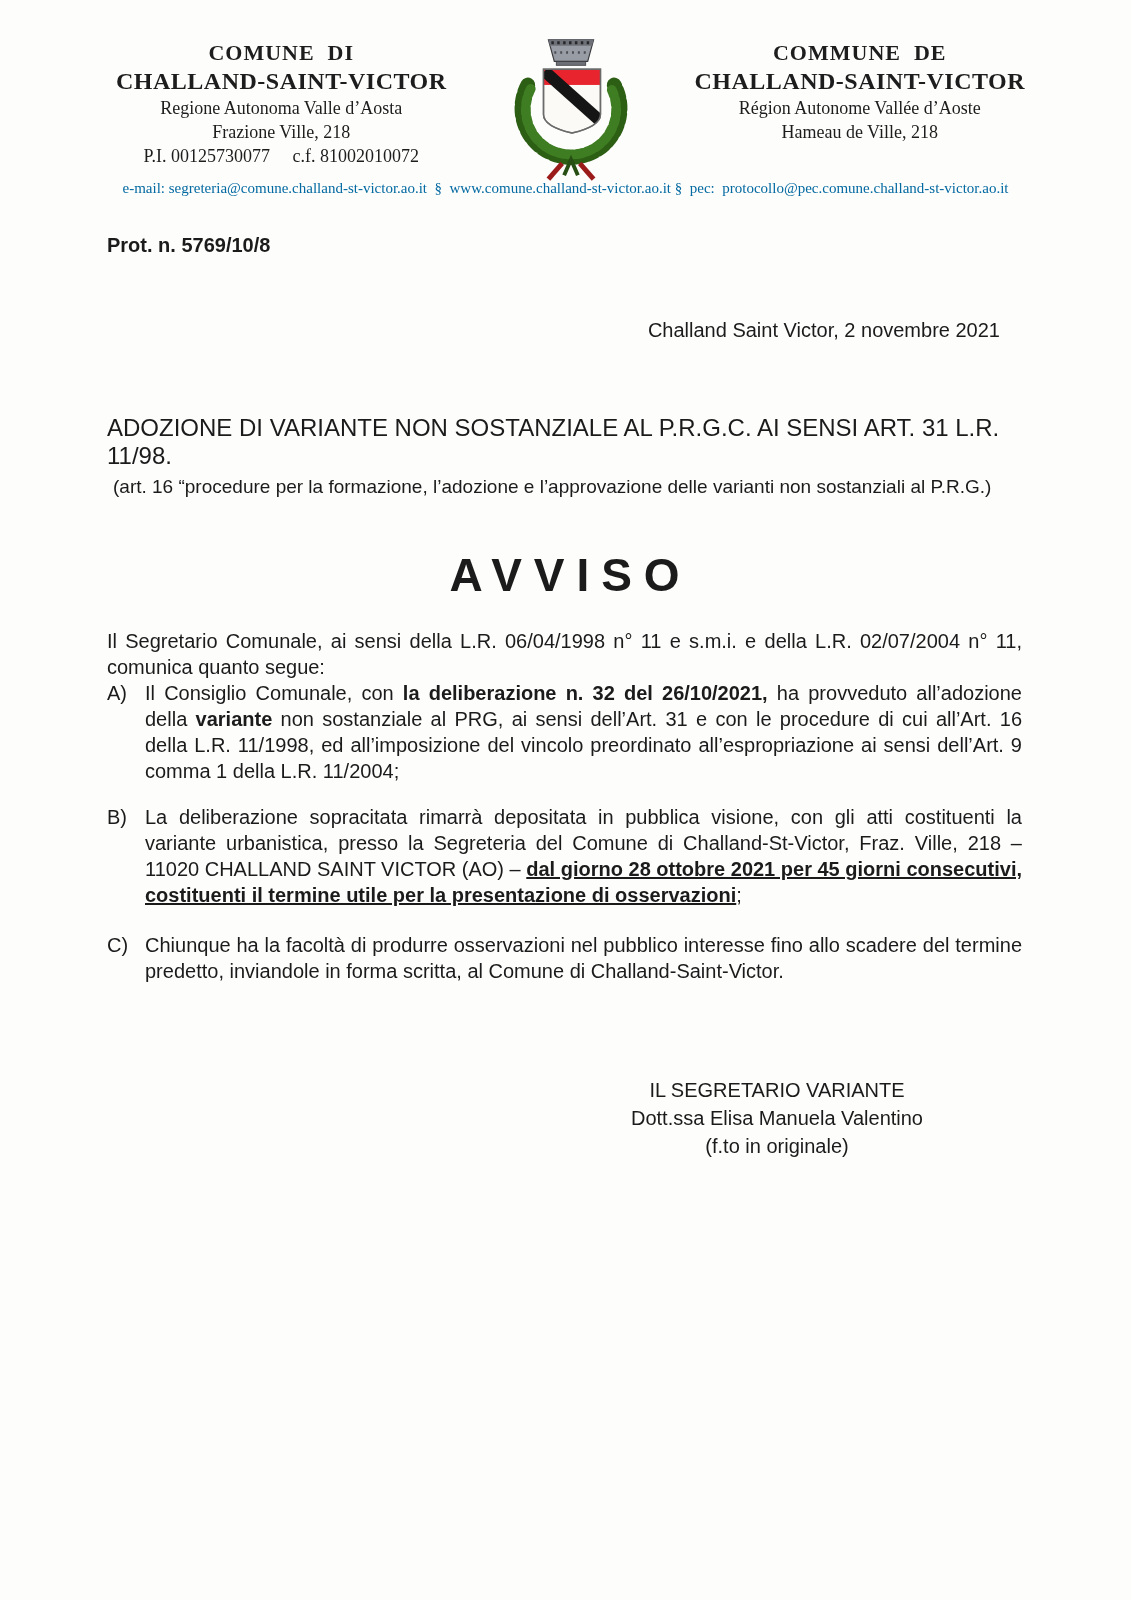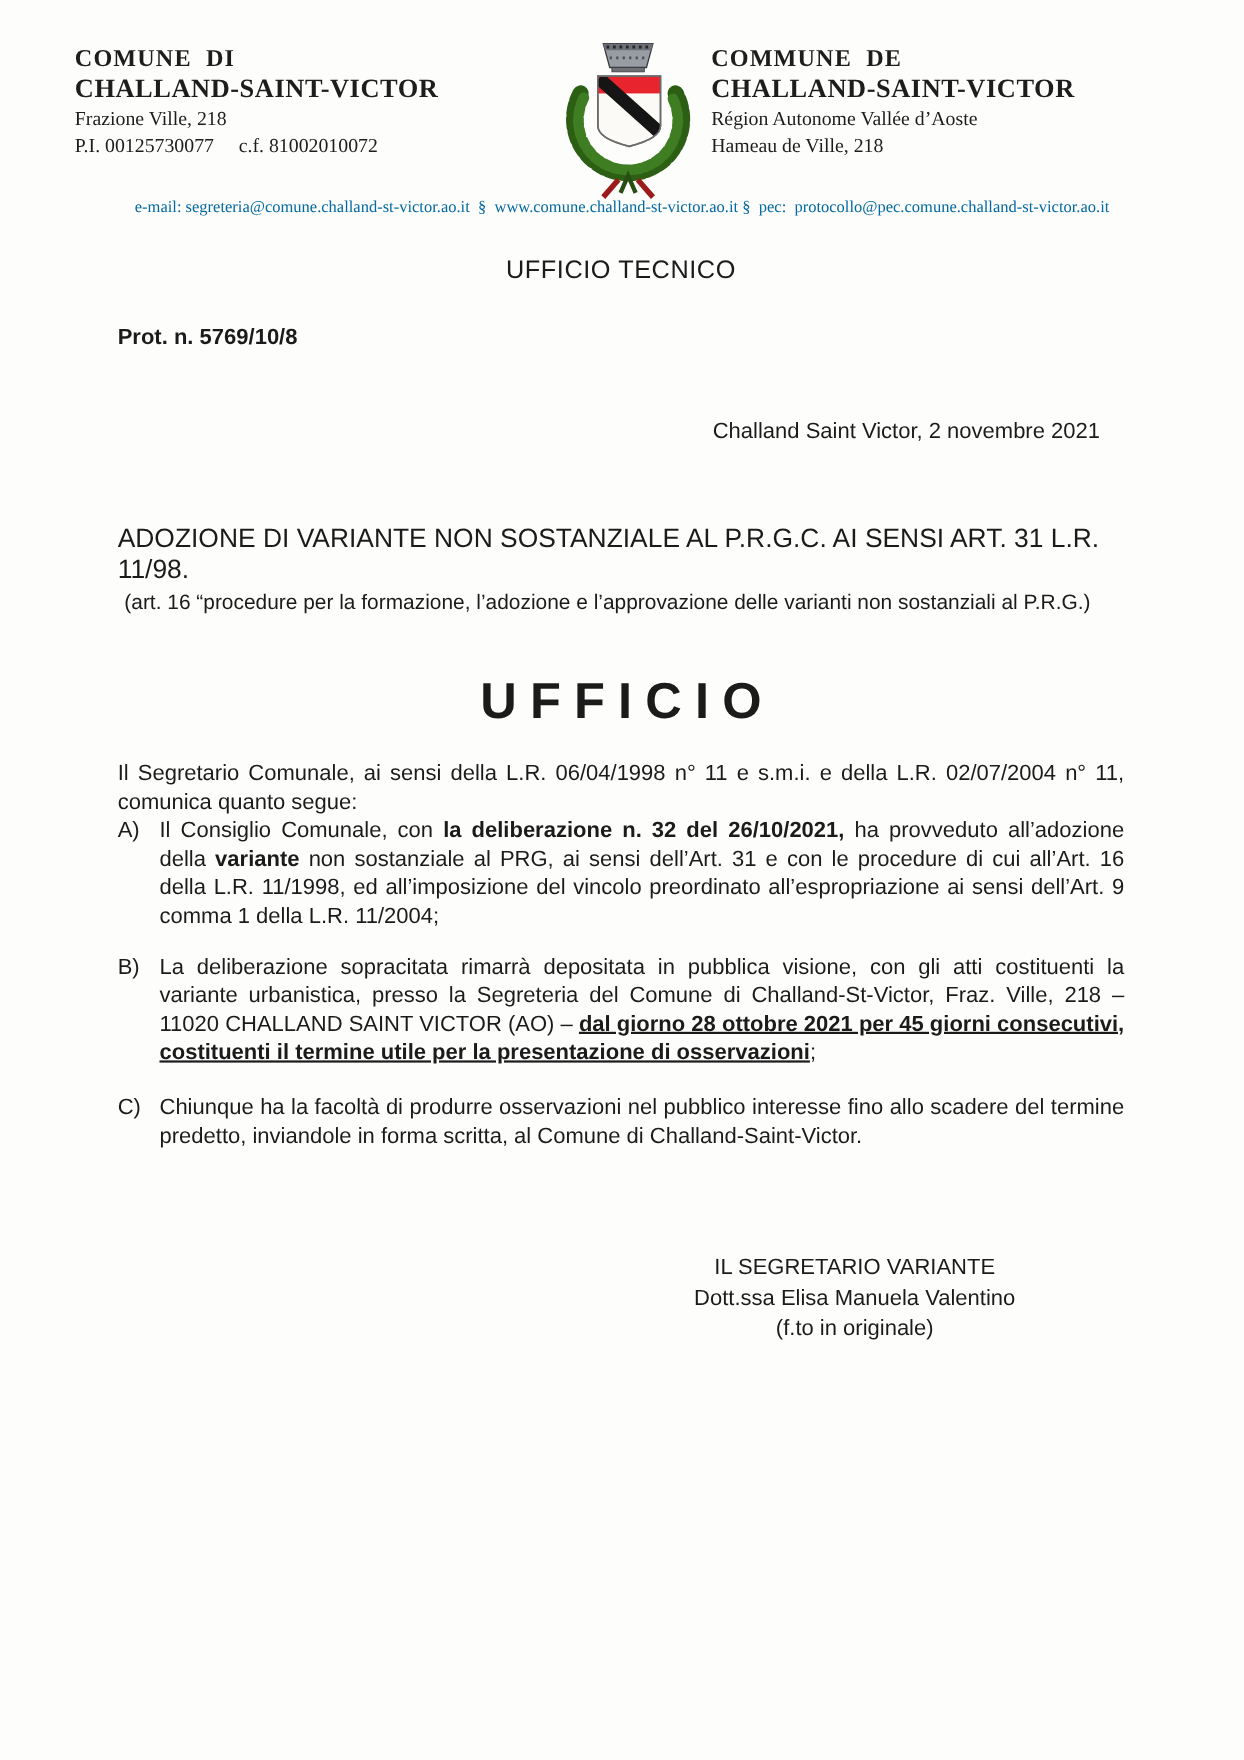--- a/index.html
+++ b/index.html
@@ -7,21 +7,21 @@
     position:relative;
     width:1131px; height:1600px;
     margin:0 auto;
     background:#fdfdfc;
     color:#1b1b1b;
     font-family:"Liberation Sans", sans-serif;
     overflow:hidden;
   }
   
   .letterhead { display:flex; align-items:flex-start; padding:28px 58px 0 68px; }
-  .lh-col { flex:1 1 0; font-family:"Liberation Serif", serif; color:#1d1d1d; margin-top:12px; }
+  .lh-col { flex:1 1 0; text-align:center; font-family:"Liberation Serif", serif; color:#1d1d1d; margin-top:12px; }
   .lh-title1 { font-size:22px; font-weight:bold; letter-spacing:1px; white-space:pre-wrap; }
   .lh-title2 { font-size:24px; font-weight:bold; letter-spacing:0.5px; margin-top:2px; white-space:pre-wrap; }
   .lh-sub { font-size:18px; margin-top:3px; white-space:pre-wrap; }
   .lh-crest { flex:0 0 152px; margin-top:0; }
   .email-line {
     text-align:center; font-family:"Liberation Serif", serif; font-size:15px;
     margin-top:-14px; white-space:pre-wrap; color:#0369a1;
   }
   
   .content { padding:0 109px 0 107px; }
@@ -48,20 +48,21 @@
 </head>
 <body>
 
 <div class="page">
 
   <div class="letterhead">
 
     <div class="lh-col">
       <div class="lh-title1">COMUNE  DI</div>
       <div class="lh-title2">CHALLAND-SAINT-VICTOR</div>
+      <div class="lh-sub">Regione Autonoma Valle d’Aosta</div>
       <div class="lh-sub">Frazione Ville, 218</div>
       <div class="lh-sub">P.I. 00125730077     c.f. 81002010072</div>
     </div>
 
     <div class="lh-crest">
       <svg width="152" height="162" viewBox="0 0 150 165">
         <defs>
           <clipPath id="shieldClip">
             <path d="M47,42 H105 V88 Q105,100 76,107 Q47,100 47,88 Z"></path>
           </clipPath>
@@ -97,32 +98,31 @@
       <div class="lh-title2">CHALLAND-SAINT-VICTOR</div>
       <div class="lh-sub">Région Autonome Vallée d’Aoste</div>
       <div class="lh-sub">Hameau de Ville, 218</div>
     </div>
   </div>
 
   <div class="email-line">e-mail: segreteria@comune.challand-st-victor.ao.it  §  www.comune.challand-st-victor.ao.it §  pec:  protocollo@pec.comune.challand-st-victor.ao.it</div>
 
   <div class="content">
 
-    <div class="office">UFFICIO TECNICO</div>
 
     <div class="protocol">Prot. n. 5769/10/8</div>
 
     <div class="dateline">Challand Saint Victor, 2 novembre 2021</div>
 
     <div class="subject">
       <div class="subject-1">ADOZIONE DI VARIANTE NON SOSTANZIALE AL P.R.G.C. AI SENSI ART. 31 L.R. 11/98.</div>
       <div class="subject-2">(art. 16 “procedure per la formazione, l’adozione e l’approvazione delle varianti non sostanziali al P.R.G.)</div>
     </div>
 
-    <h1 class="avviso">UFFICIO</h1>
+    <h1 class="avviso">AVVISO</h1>
 
     <p class="intro">Il Segretario Comunale, ai sensi della L.R. 06/04/1998 n° 11 e s.m.i. e della L.R. 02/07/2004 n° 11, comunica quanto segue:</p>
 
     <div class="item item-a">
       <span class="item-label">A)</span>
       <p class="item-text"><span>Il Consiglio Comunale, con </span><b>la deliberazione n. 32 del 26/10/2021,</b><span> ha provveduto all’adozione della </span><b>variante</b><span> non sostanziale al PRG, ai sensi dell’Art. 31 e con le procedure di cui all’Art. 16 della L.R. 11/1998, ed all’imposizione del vincolo preordinato all’espropriazione ai sensi dell’Art. 9 comma 1 della L.R. 11/2004;</span></p>
     </div>
 
     <div class="item item-b">
       <span class="item-label">B)</span>

